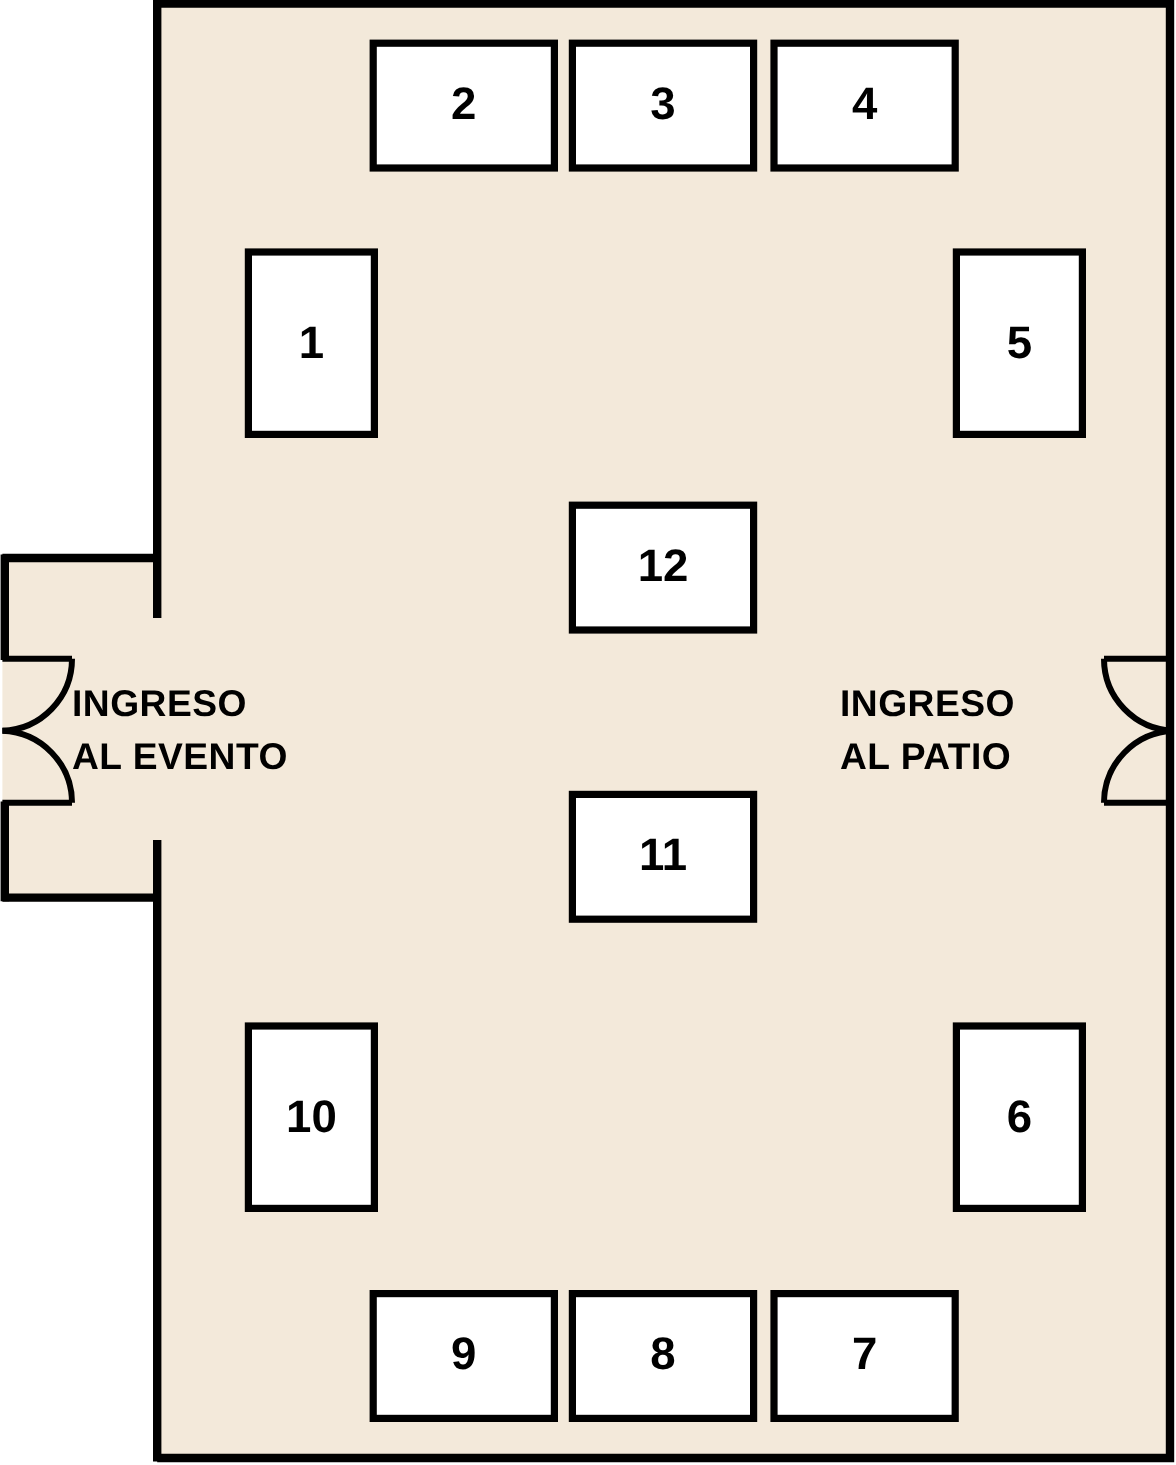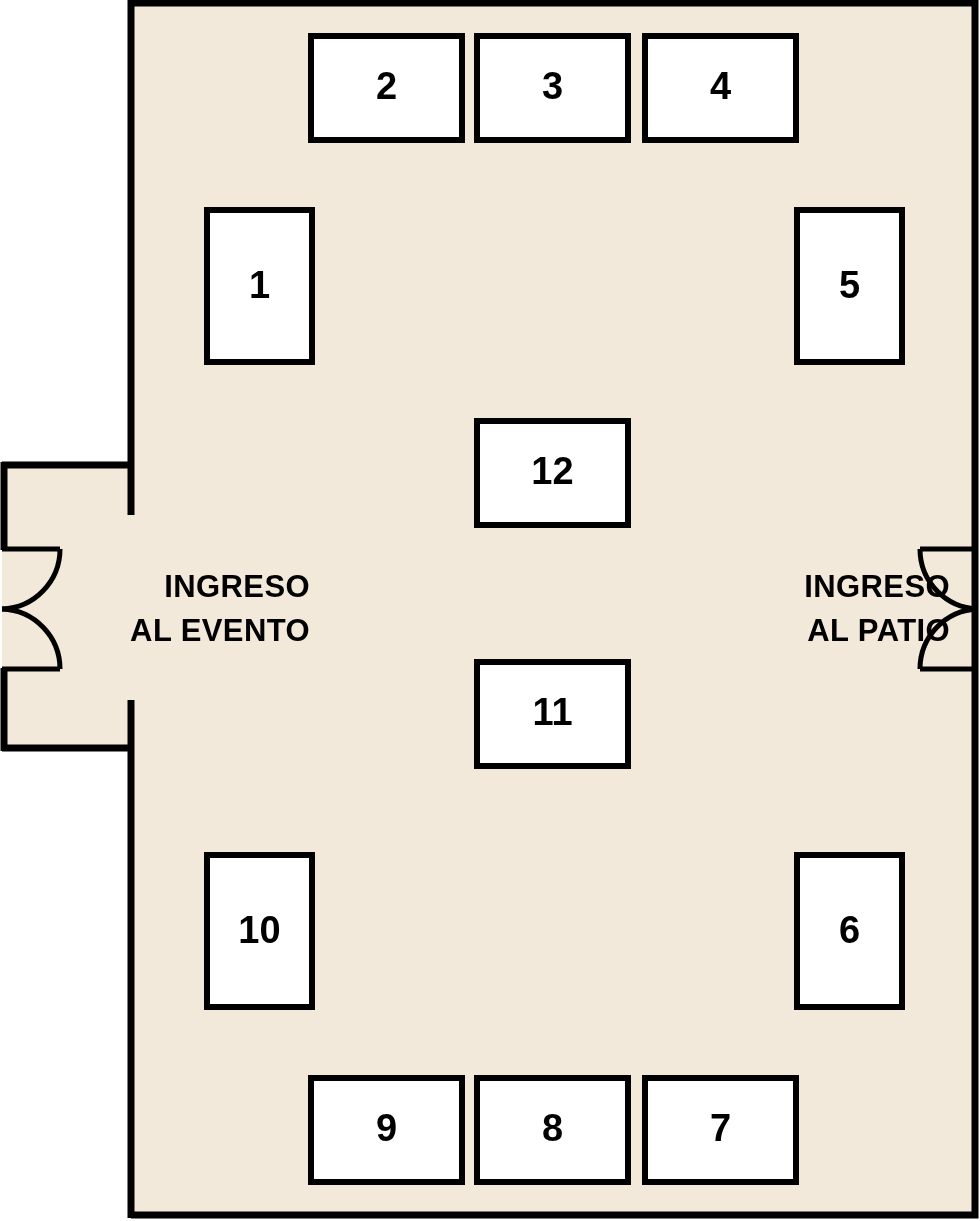--- a/index.html
+++ b/index.html
@@ -58,21 +58,21 @@
     dominant-baseline: middle;
   }
   .entrance-label {
     position: absolute;
     font-family: "Liberation Sans", sans-serif;
     font-size: 31px;
     font-weight: 700;
     letter-spacing: 0.4px;
     color: #000000;
     line-height: 1.42;
-    text-align: right;
+    text-align: left;
     white-space: pre-line;
     pointer-events: none;
   }
   #entrance-label-event {
     left: 60px;
     top: 565px;
     width: 250px;
   }
   #entrance-label-patio {
     left: 700px;

